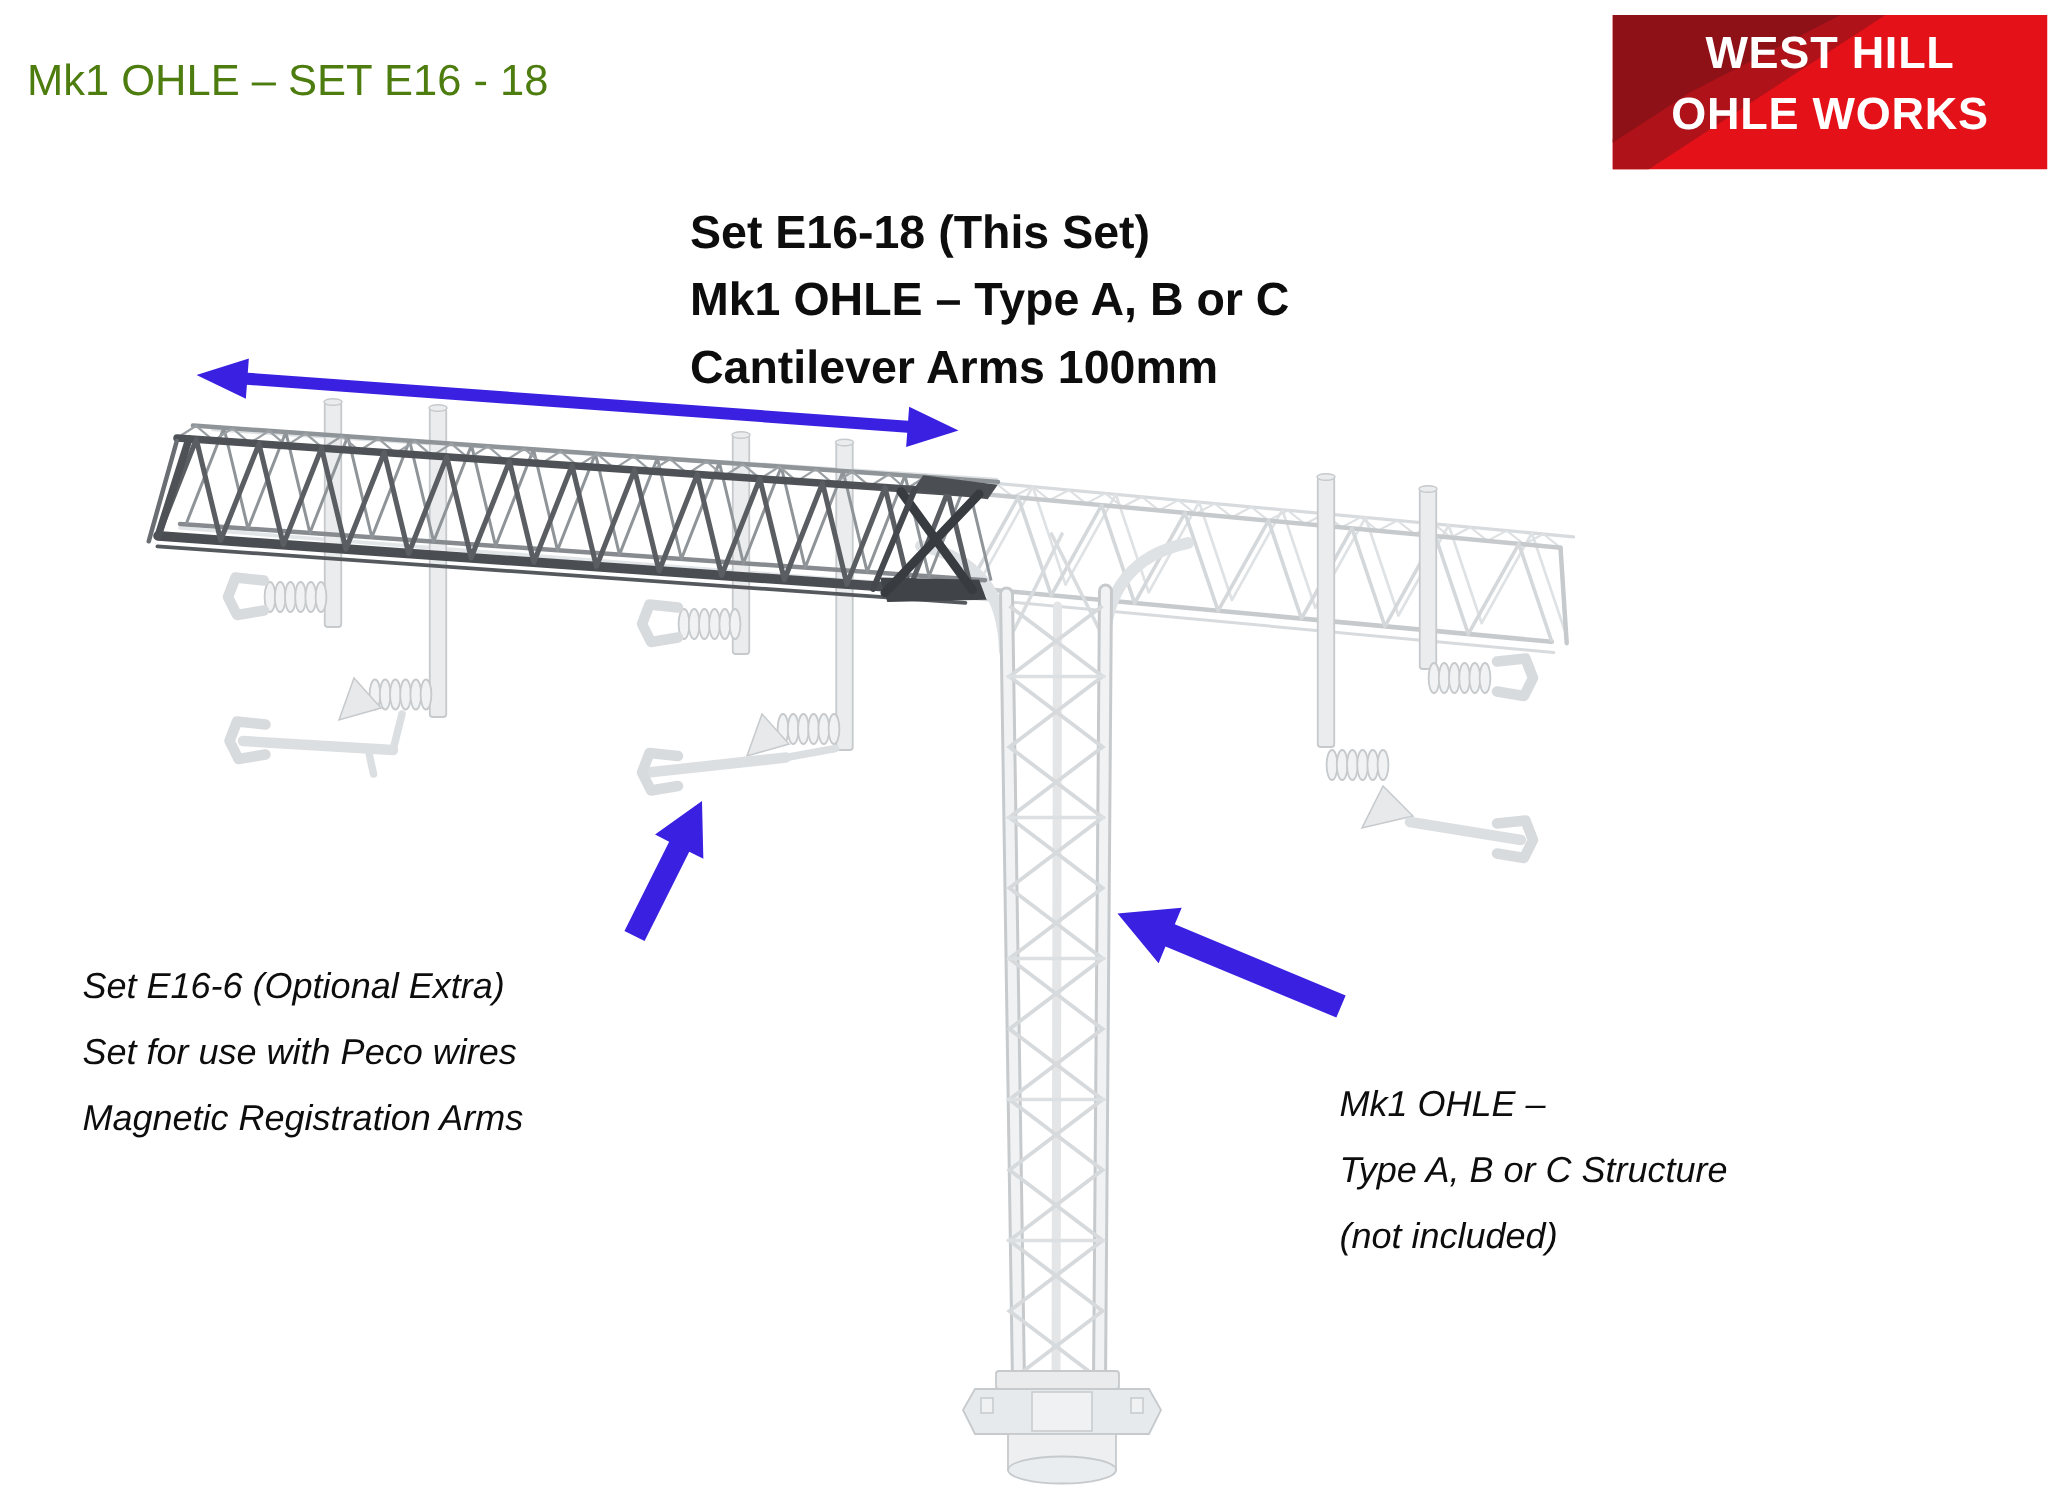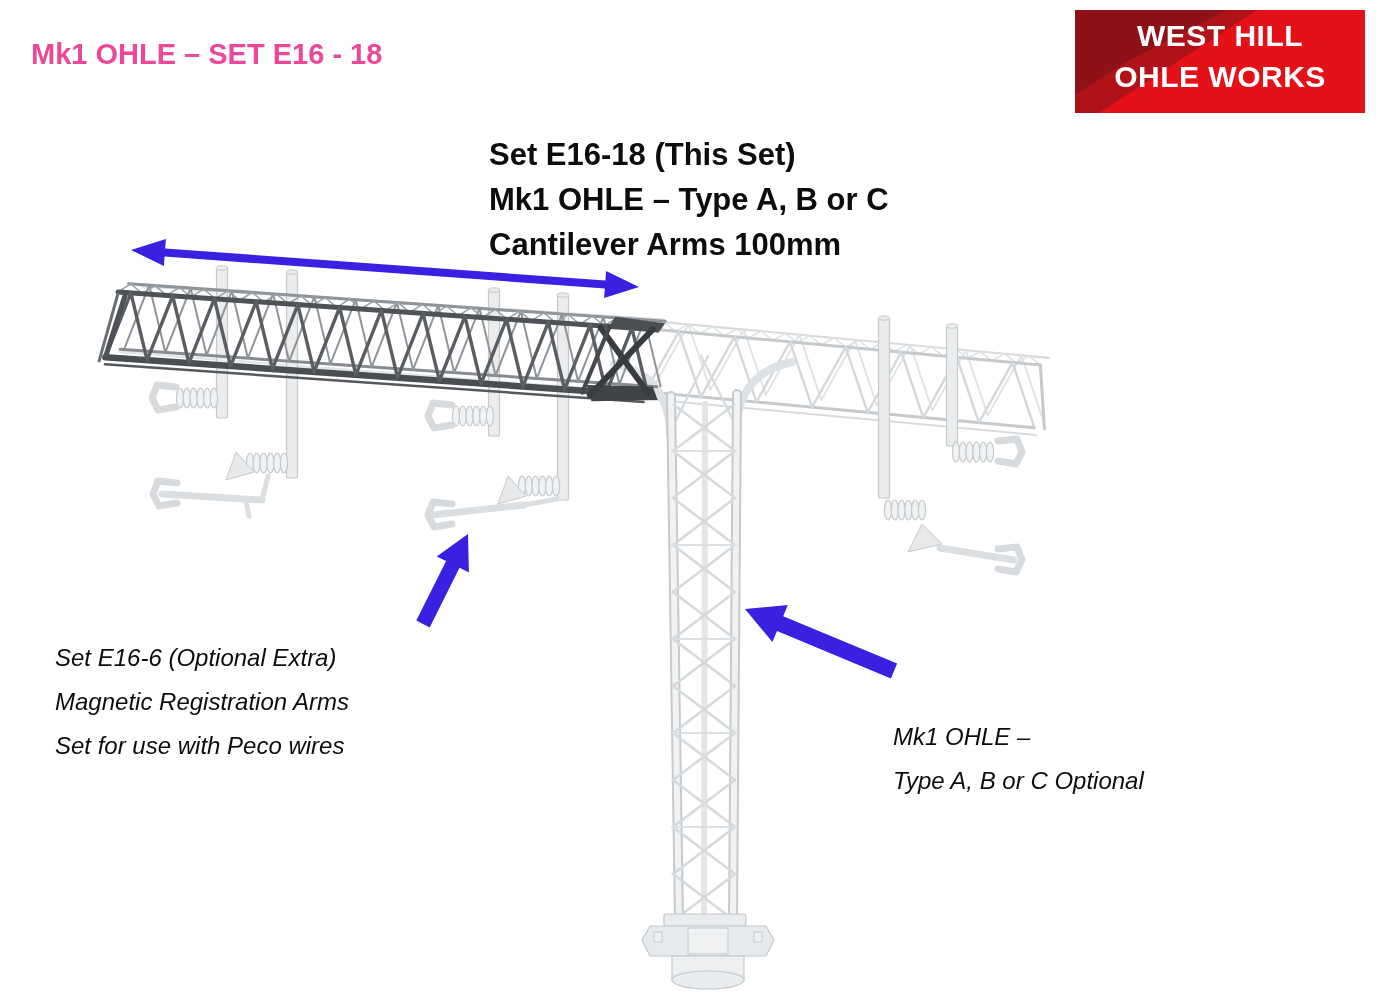--- a/index.html
+++ b/index.html
@@ -1,26 +1,26 @@
 <!DOCTYPE html>
 <html><head>
 <meta charset="utf-8">
 <style>
   html,body{margin:0;padding:0;background:#ffffff;}
   .stage{position:relative;width:1376px;height:1000px;background:#ffffff;overflow:hidden;
          font-family:"Liberation Sans",sans-serif;color:#111;}
-  .page-title{position:absolute;left:18px;top:38px;font-size:29px;font-weight:700;
-              letter-spacing:0px;color:#ec4899;white-space:nowrap;margin-left:13px;}
+  .page-title{position:absolute;left:18px;top:38px;font-size:29px;font-weight:400;
+              letter-spacing:0px;color:#4d7c0f;white-space:nowrap;}
   .logo{position:absolute;left:1075px;top:10px;width:290px;height:103px;}
   .logo svg.logo-bg{position:absolute;left:0;top:0;width:100%;height:100%;}
   .logo-text{position:absolute;left:0;top:0;width:100%;height:100%;text-align:center;
              font-weight:700;font-size:30px;line-height:41px;padding-top:5px;box-sizing:border-box;
              letter-spacing:0.5px;white-space:nowrap;}
   .note{position:absolute;white-space:nowrap;color:#0d0d0d;}
-  .note-bold{font-weight:700;font-size:31px;line-height:45px;margin-left:29px;}
+  .note-bold{font-weight:700;font-size:31px;line-height:45px;}
   .note-italic{font-style:italic;font-weight:400;font-size:24px;line-height:44px;}
   #gantry{position:absolute;left:0;top:0;width:1376px;height:1000px;}
 </style>
 </head>
 <body>
 
 <div class="stage">
 
   <div class="page-title">Mk1 OHLE – SET E16 - 18</div>
 
@@ -169,22 +169,23 @@
     </svg>
 
   <div class="note note-bold" style="left:460px;top:132px;">
     <div>Set E16-18 (This Set)</div>
     <div>Mk1 OHLE – Type A, B or C</div>
     <div>Cantilever Arms 100mm</div>
   </div>
 
   <div class="note note-italic" style="left:55px;top:636px;">
     <div>Set E16-6 (Optional Extra)</div>
+    <div>Set for use with Peco wires</div>
     <div>Magnetic Registration Arms</div>
-    <div>Set for use with Peco wires</div>
   </div>
 
   <div class="note note-italic" style="left:893px;top:672px;margin-top:43px;">
     <div>Mk1 OHLE –</div>
-    <div>Type A, B or C Optional</div>
+    <div>Type A, B or C Structure</div>
+    <div>(not included)</div>
   </div>
 
 </div>
 
 </body></html>

